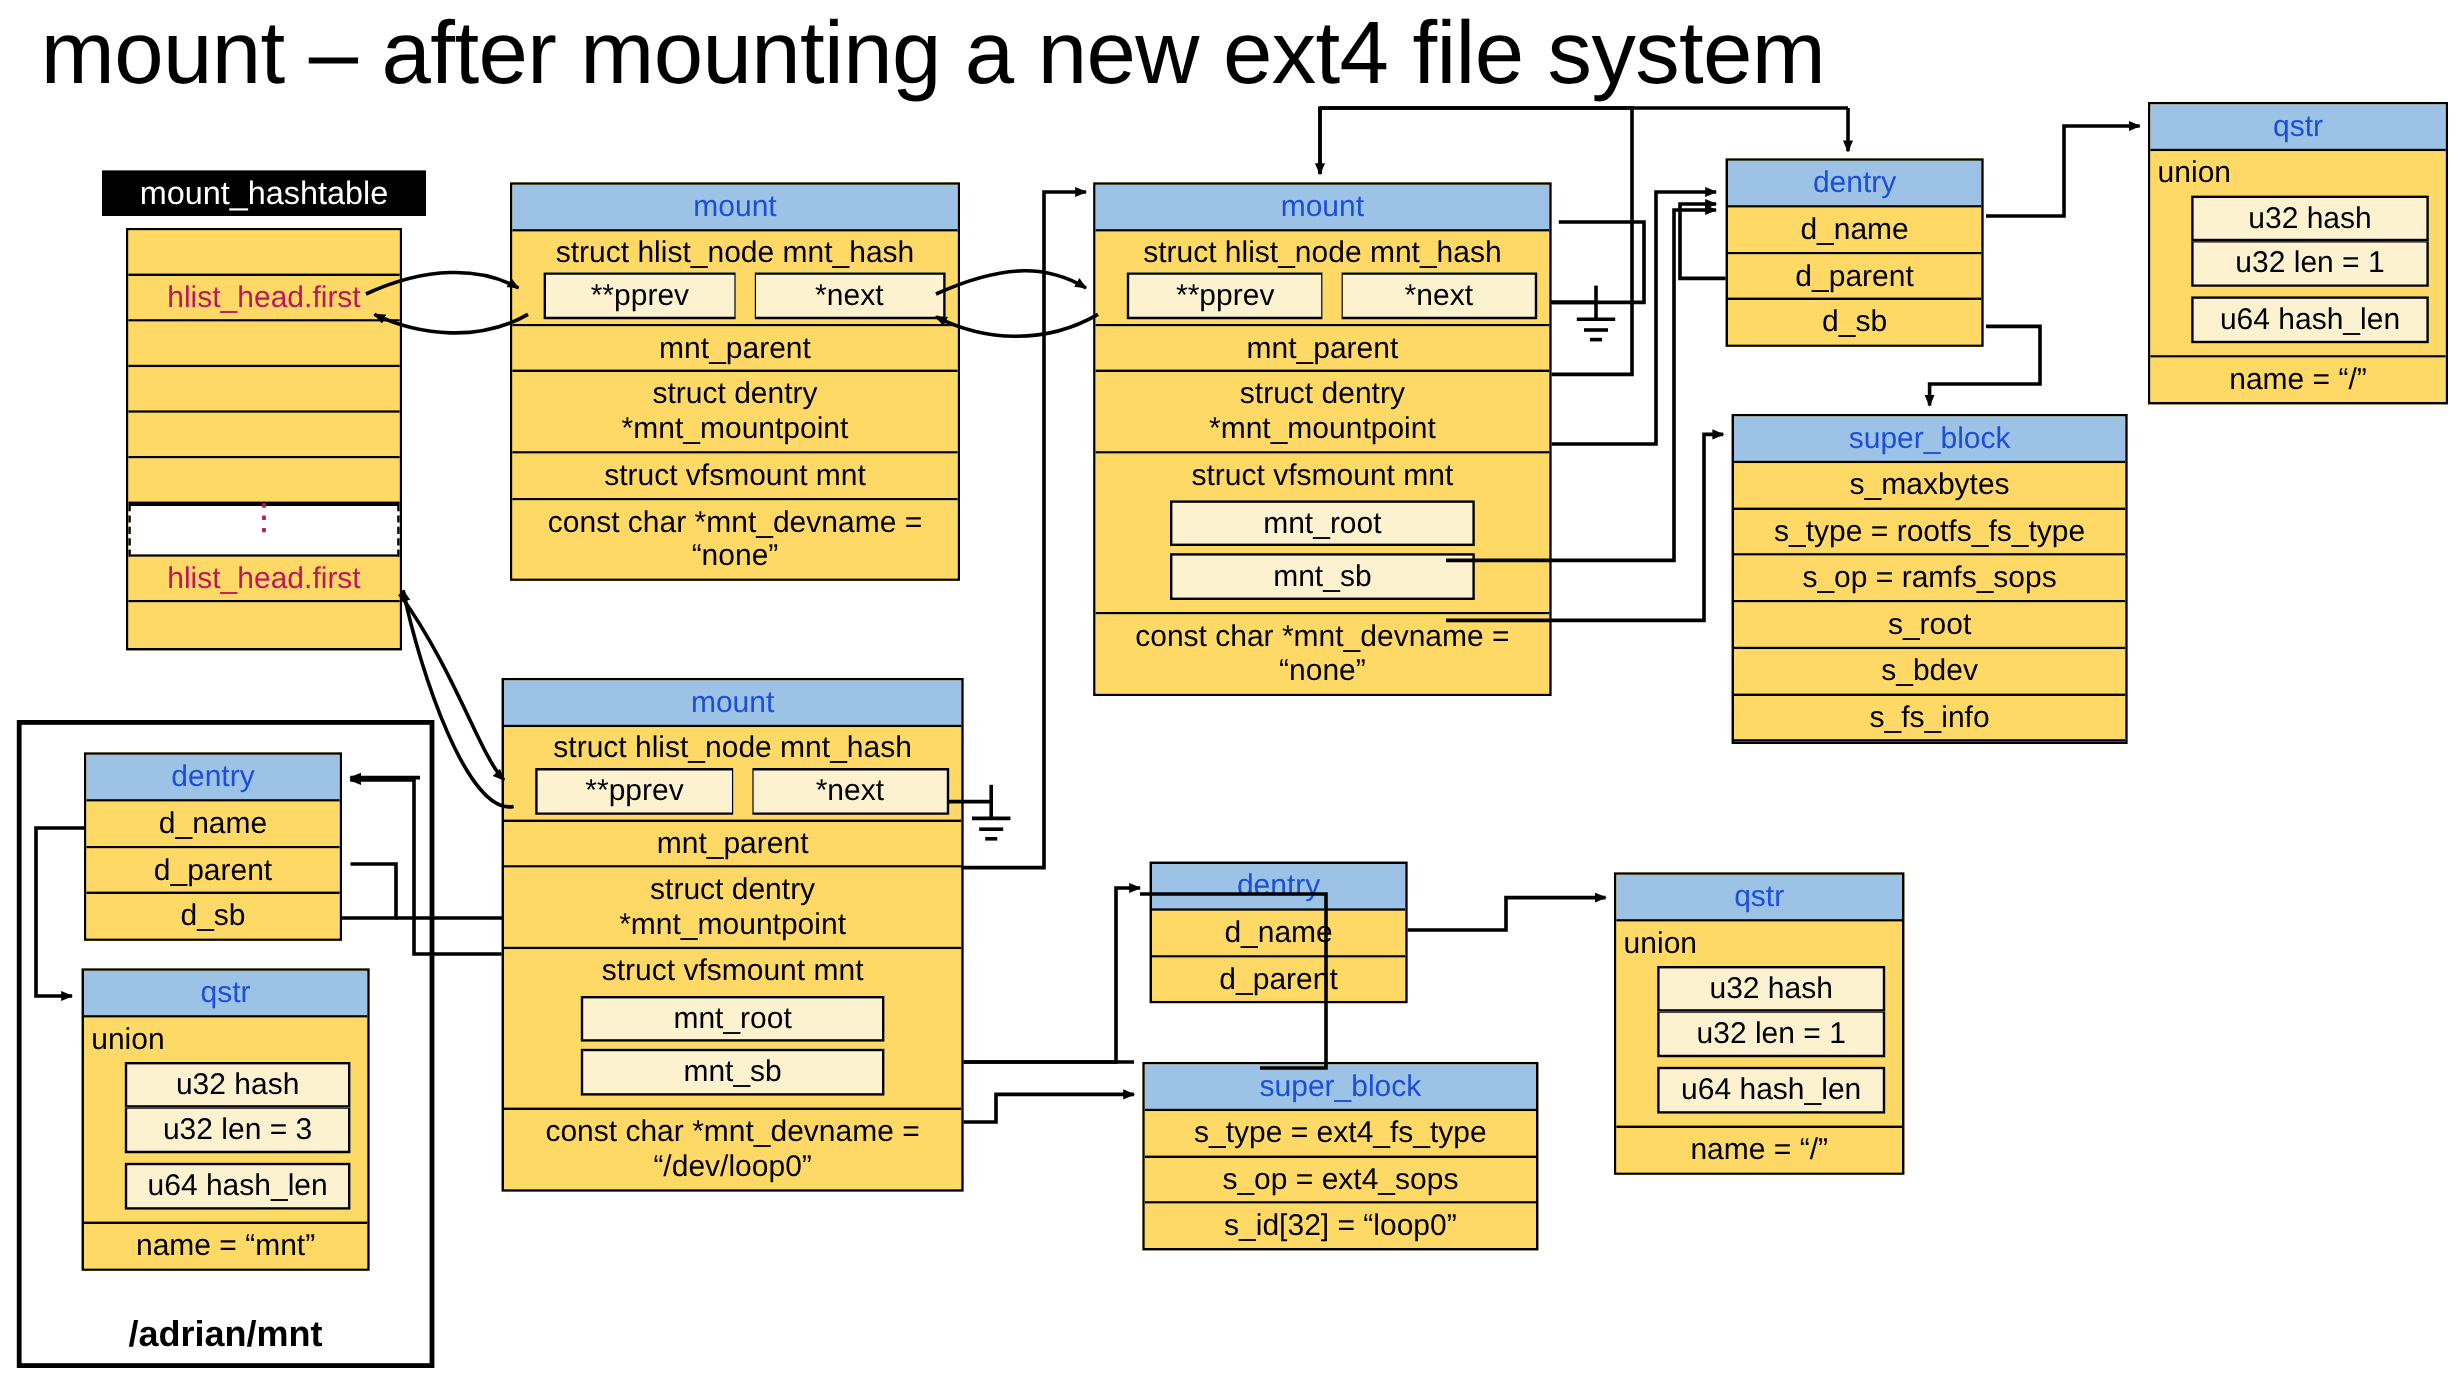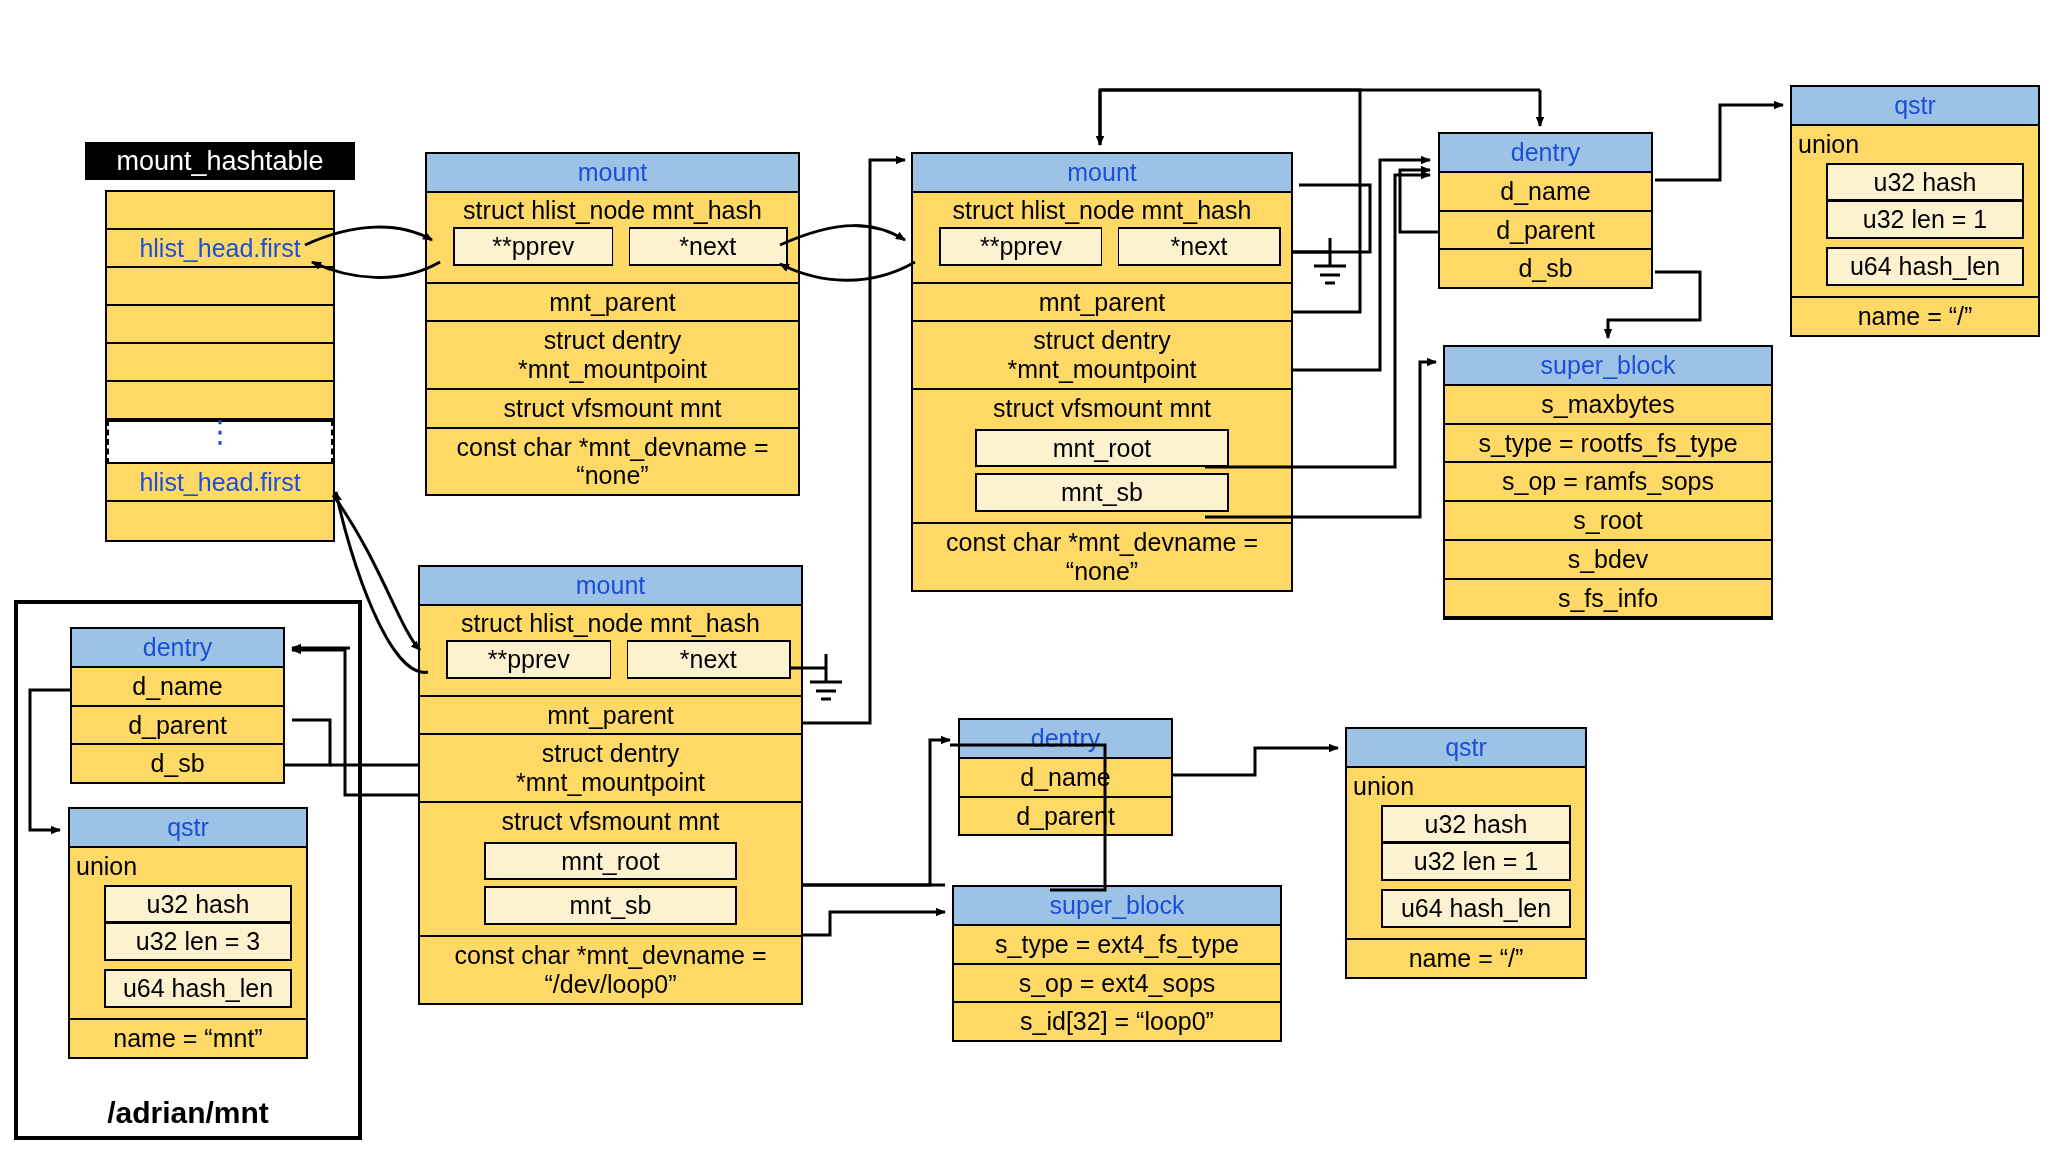--- a/index.html
+++ b/index.html
@@ -60,21 +60,21 @@
     text-align: center;
     font-size: 25px;
     line-height: 1.15;
     padding: 3px 2px;
     color: #000;
     margin-left: 16px;
   }
   .hnode {
     background: #ffd966;
     border-bottom: 2px solid #000;
-    padding: 3px 2px 16px 2px;
+    padding: 3px 2px 4px 2px;
     text-align: center;
     font-size: 25px;
   }
   .hnode .pair {
     display: flex;
     margin: 2px 8px 0 8px;
   }
   .hnode .pair .icell { flex: 1 1 50%; border-right-width: 1px; }
   .hnode .pair .icell + .icell { border-right-width: 2px; border-left-width: 1px; }
 
@@ -99,21 +99,21 @@
     z-index: 5;
     background: #ffd966;
   }
   #hashtable .hrow {
     height: 38px;
     border-bottom: 2px solid #000;
     background: #ffd966;
     text-align: center;
     font-size: 25px;
     line-height: 36px;
-    color: #1d4ed8;
+    color: #be185d;
   }
   #hashtable .hrow.dots {
     background: #ffffff;
     border-left: 2px dashed #000;
     border-right: 2px dashed #000;
     border-bottom: 2px solid #000;
     border-top: 2px solid #000;
     height: 44px;
     font-size: 30px;
     line-height: 20px;
@@ -147,20 +147,21 @@
     width: 2048px; height: 1152px;
     z-index: 8;
     pointer-events: none;
   }
 </style>
 </head>
 <body>
 
 <div id="canvas">
 
+  <div id="page-title">mount – after mounting a new ext4 file system</div>
 
   <div id="adrian-group">
     <div id="adrian-group-label">/adrian/mnt</div>
   </div>
 
   <div id="mount-hashtable-label">mount_hashtable</div>
   <div id="hashtable">
     <div class="hrow"></div>
     <div class="hrow">hlist_head.first</div>
     <div class="hrow"></div>

